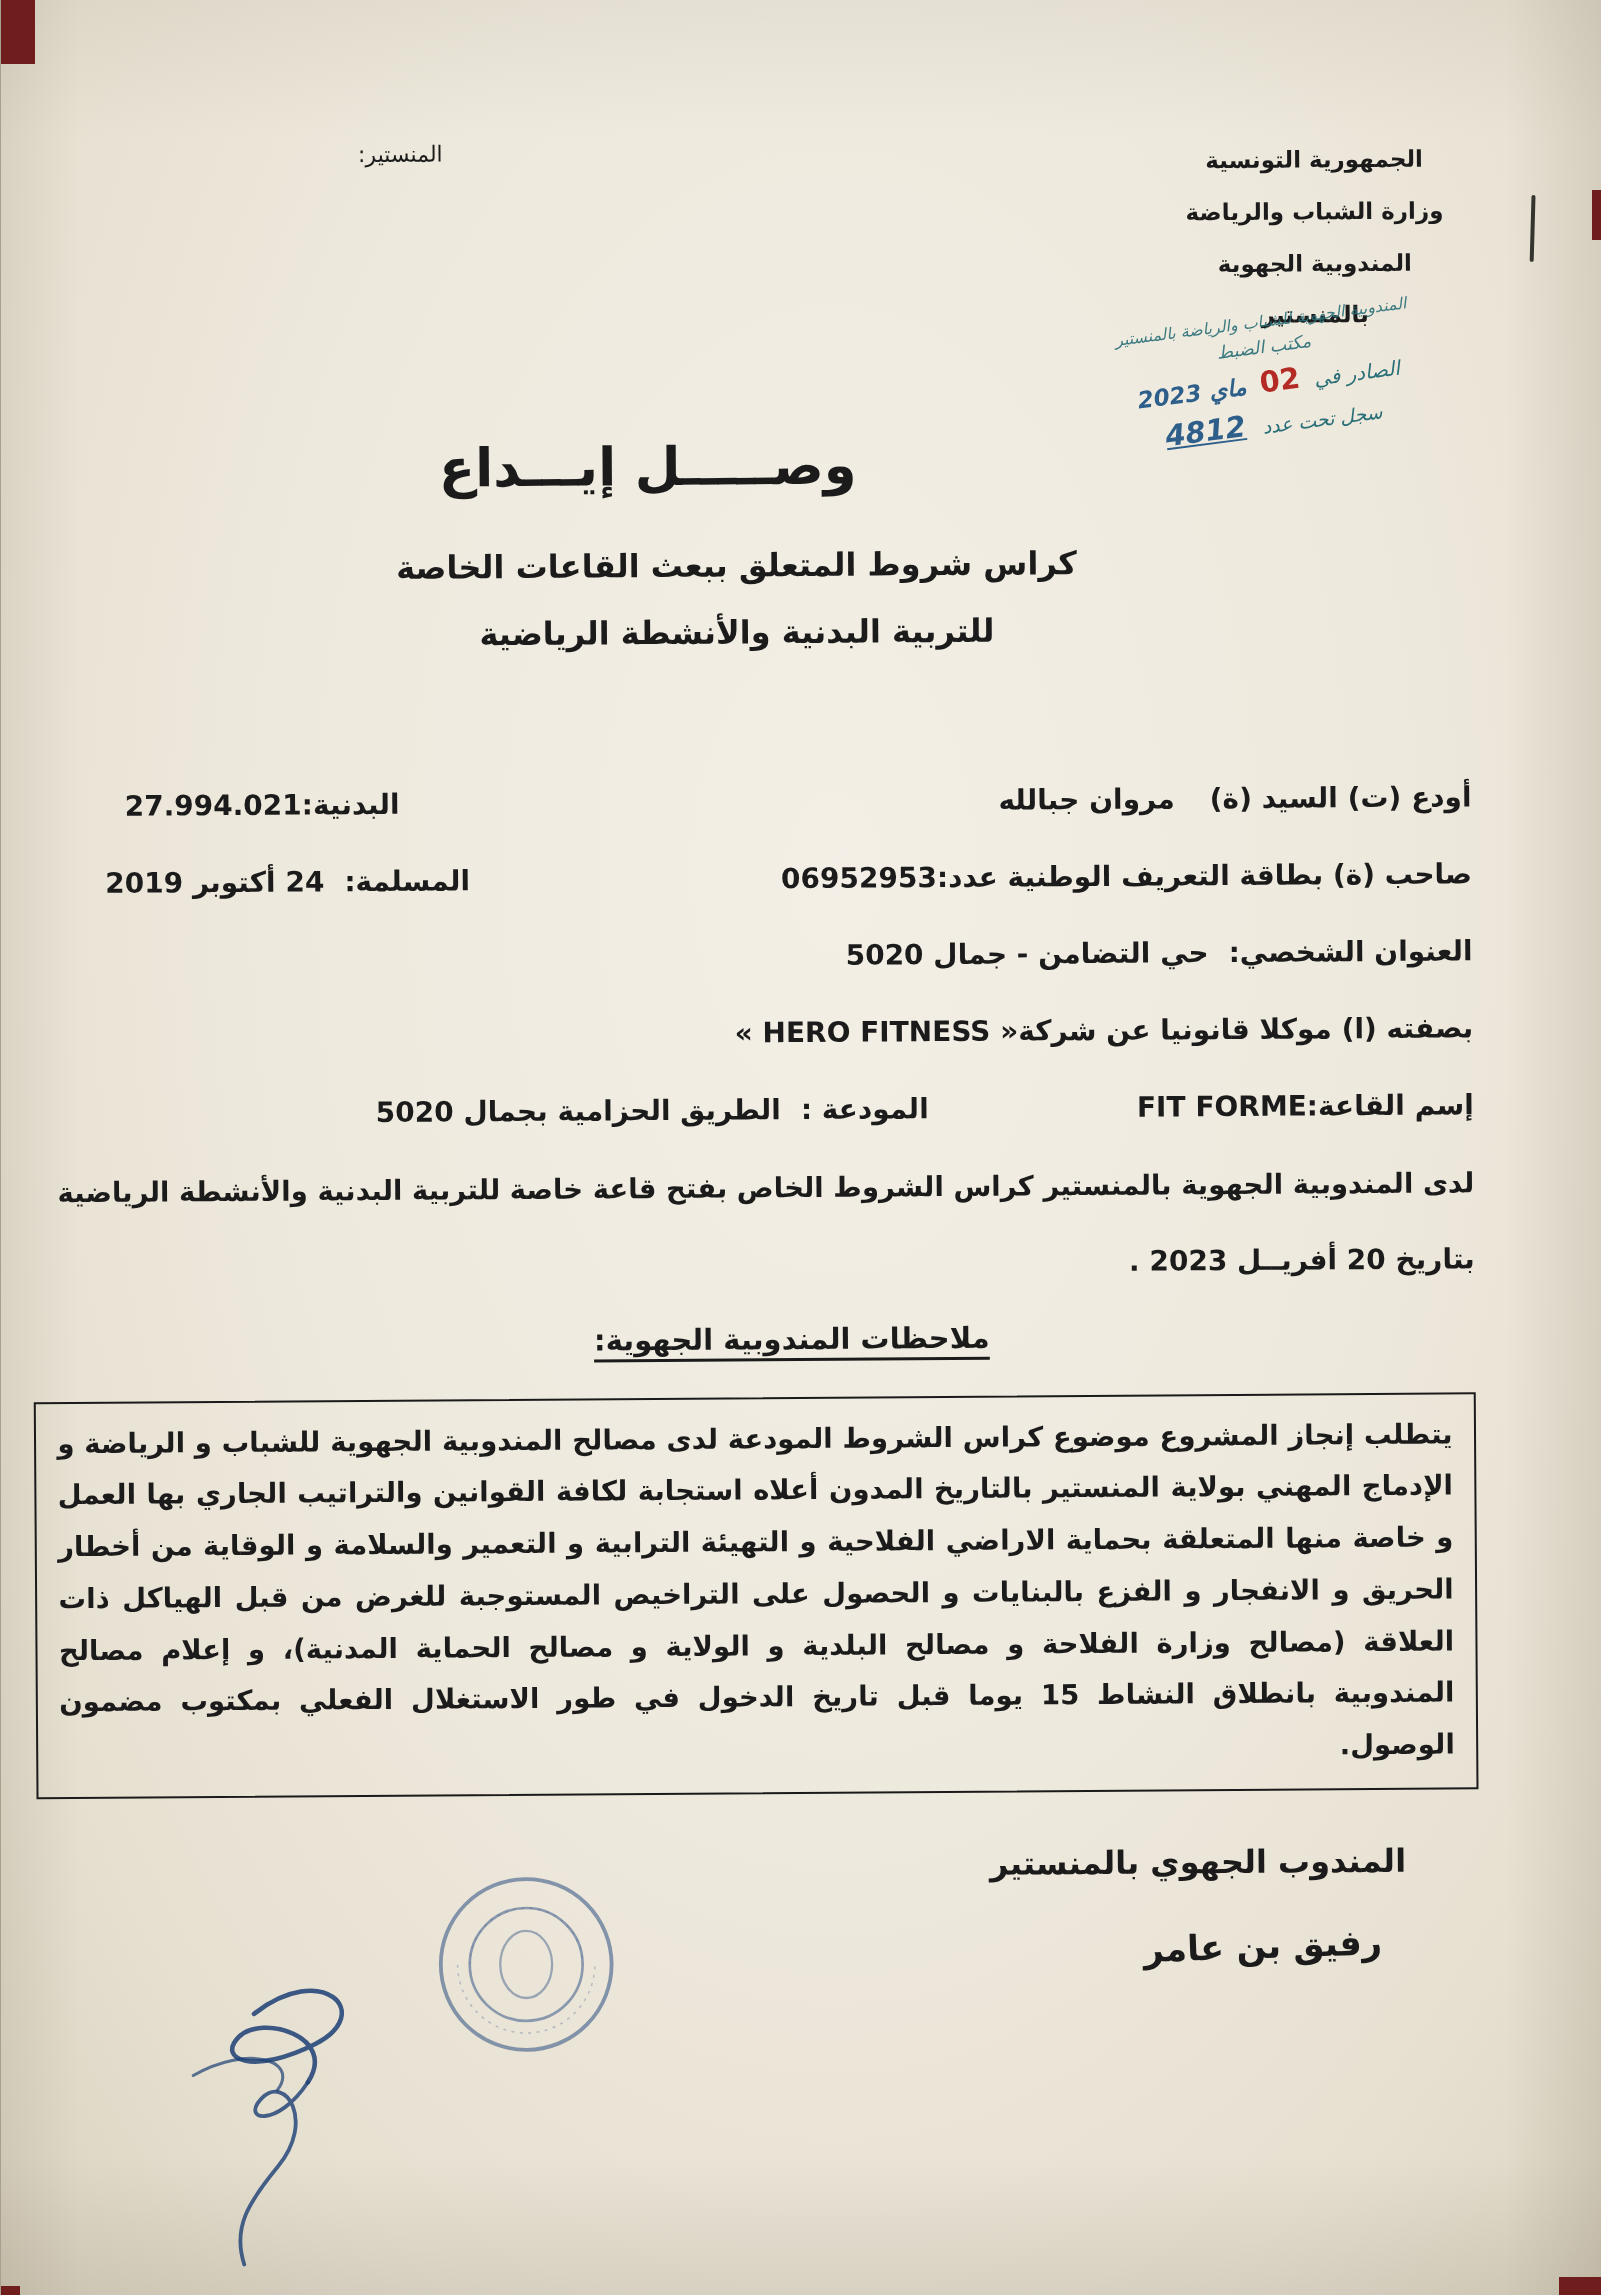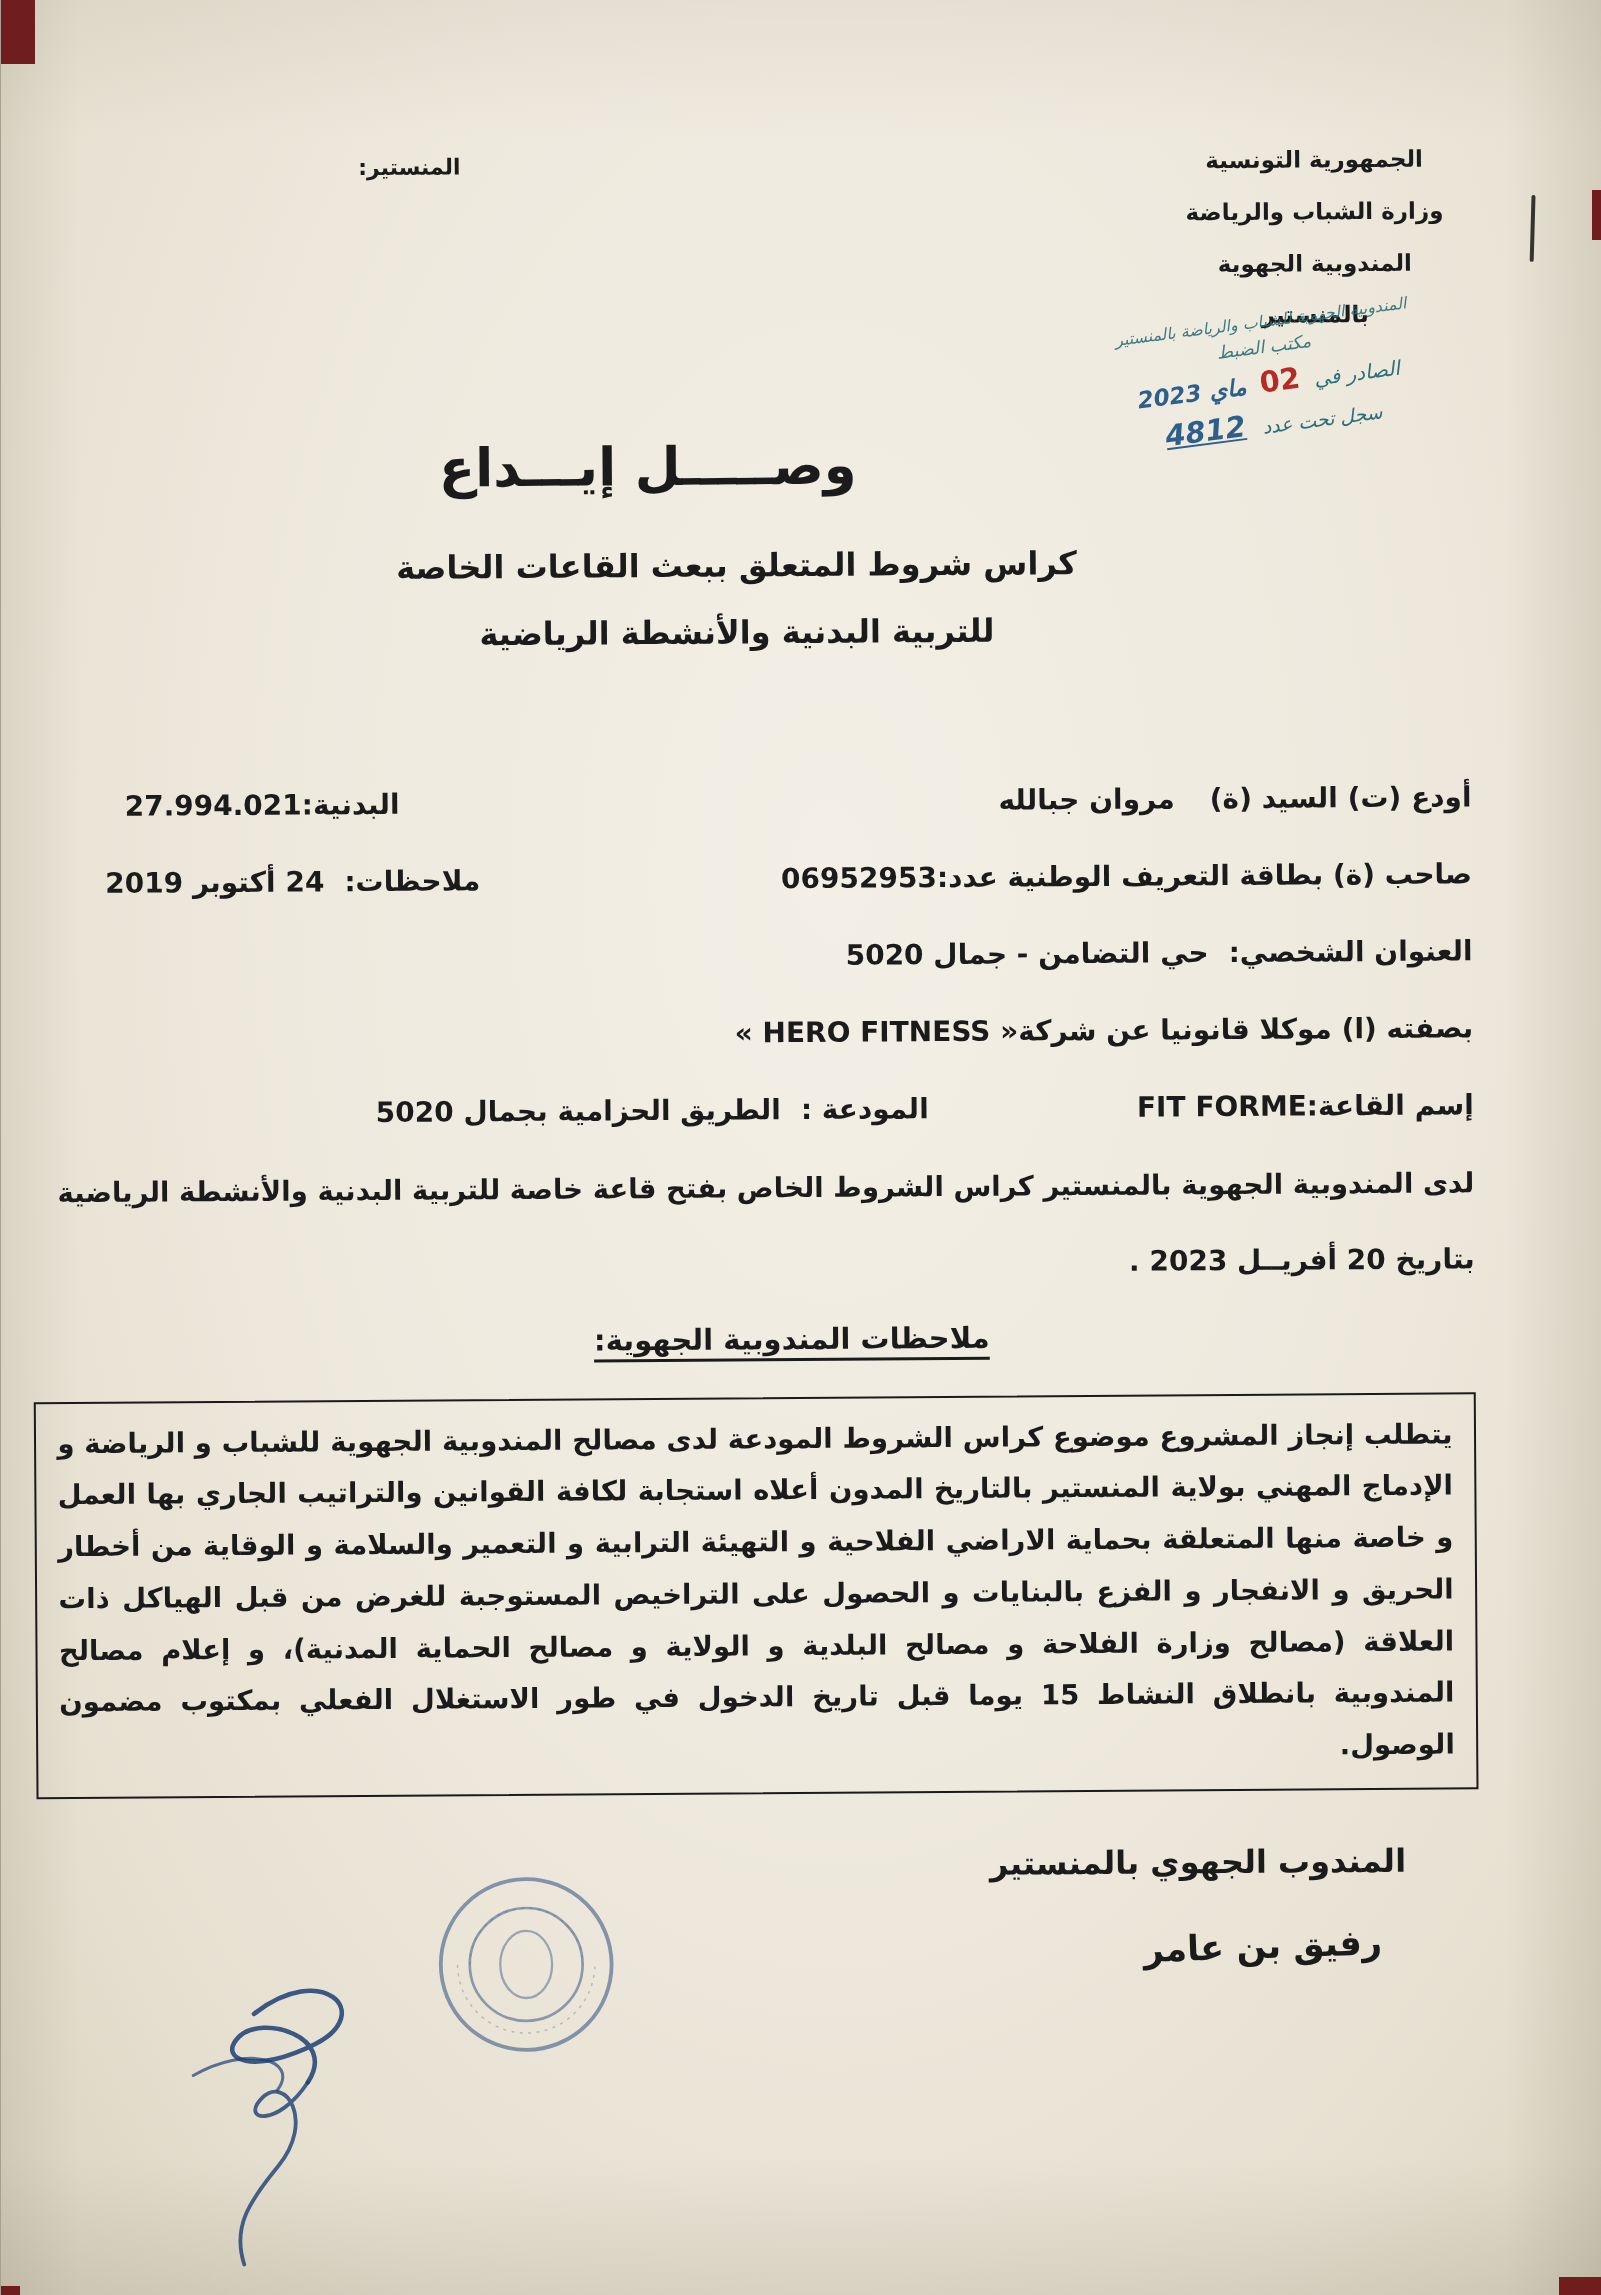--- a/index.html
+++ b/index.html
@@ -30,21 +30,21 @@
   .content {
     position:absolute; inset:0; z-index:2;
     padding:138px 128px 0 107px;
     direction:rtl;
     transform:rotate(-0.4deg);
   }
 
   
   .header-row { display:flex; justify-content:space-between; align-items:flex-start; }
   .official-header { width:306px; text-align:center; font-weight:bold; font-size:23px; line-height:2.25; }
-  .monastir { font-weight:bold; font-size:22px; margin-left:258px; margin-top:14px; }
+  .monastir { font-weight:normal; font-size:22px; margin-left:258px; margin-top:1px; }
 
   
   .pen-mark { position:absolute; top:200px; right:61px; width:3.8px; height:67px; background:#35342f; border-radius:2.3px; transform:rotate(2deg); }
   .registry-stamp {
     position:absolute; top:315px; right:157px; width:344px;
     transform:rotate(-7deg);
     color:#2a6f78; text-align:center; font-style:italic;
   }
   .rs-l1 { font-size:16px; letter-spacing:0.8px; opacity:.9; }
   .rs-l2 { font-size:17.6px; margin-top:6.1px; opacity:.9; }
@@ -144,21 +144,21 @@
           <span class="num gap-sm">27.994.021</span>
         </div>
       </div>
 
       <div class="row">
         <div class="cell">
           <span>صاحب (ة) بطاقة التعريف الوطنية عدد:</span>
           <span class="num gap-sm">06952953</span>
         </div>
         <div class="cell">
-          <span>ملاحظات:</span>
+          <span>المسلمة:</span>
           <span class="gap-sm">24 أكتوبر 2019</span>
         </div>
       </div>
 
       <div class="row">
         <div class="cell">
           <span>العنوان الشخصي:</span>
           <span class="gap-sm">حي التضامن - جمال 5020</span>
         </div>
       </div>

